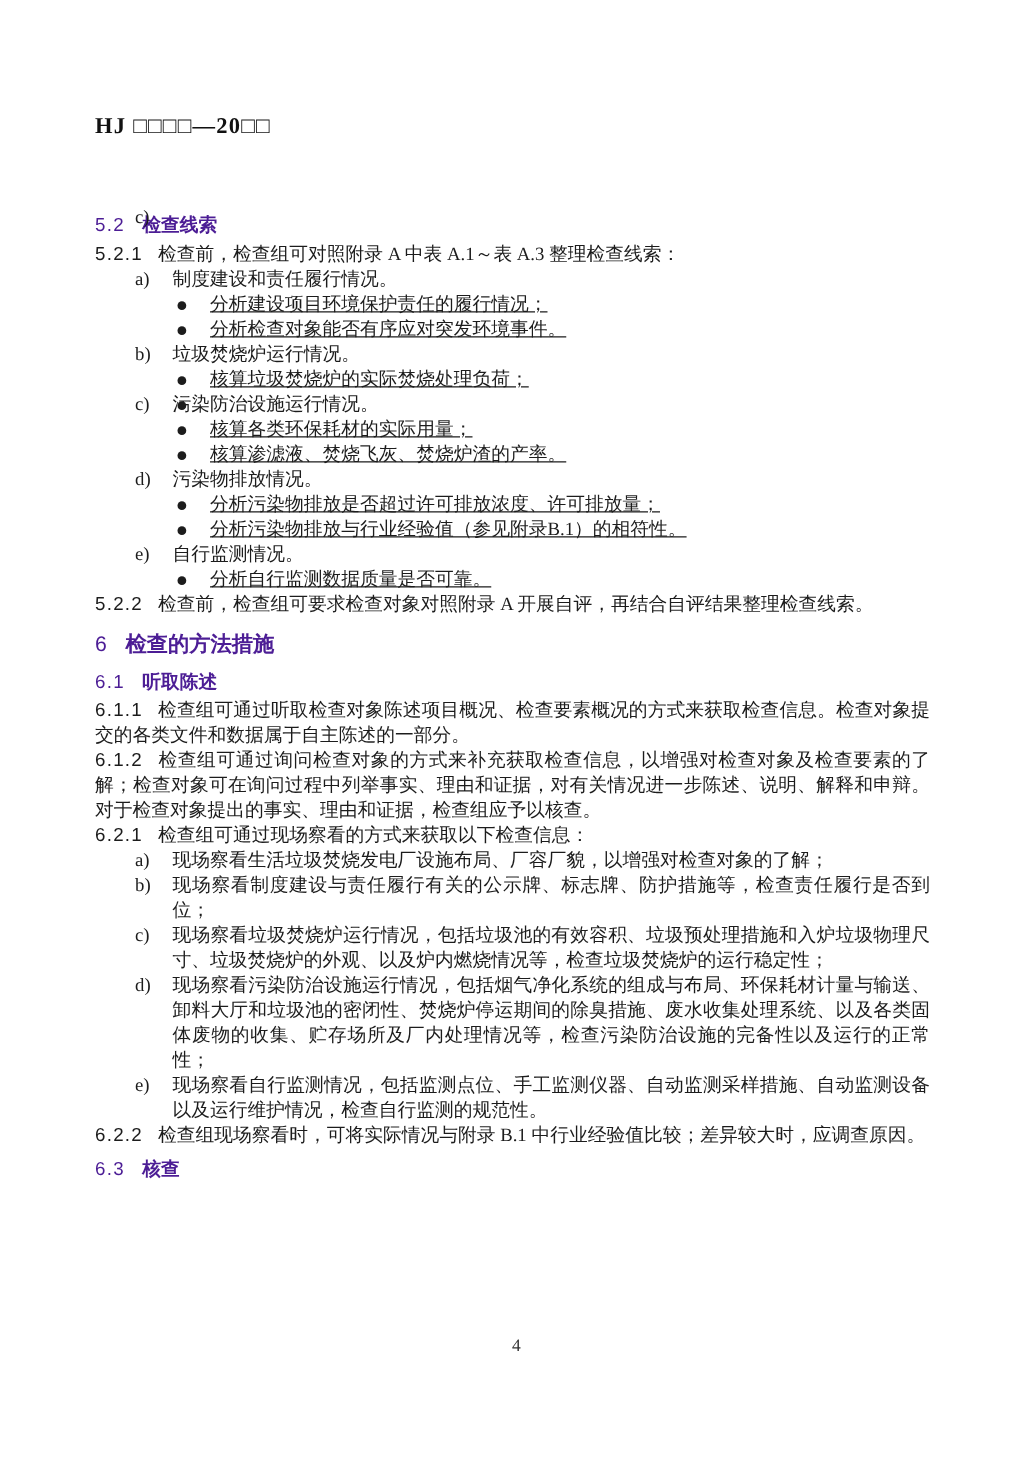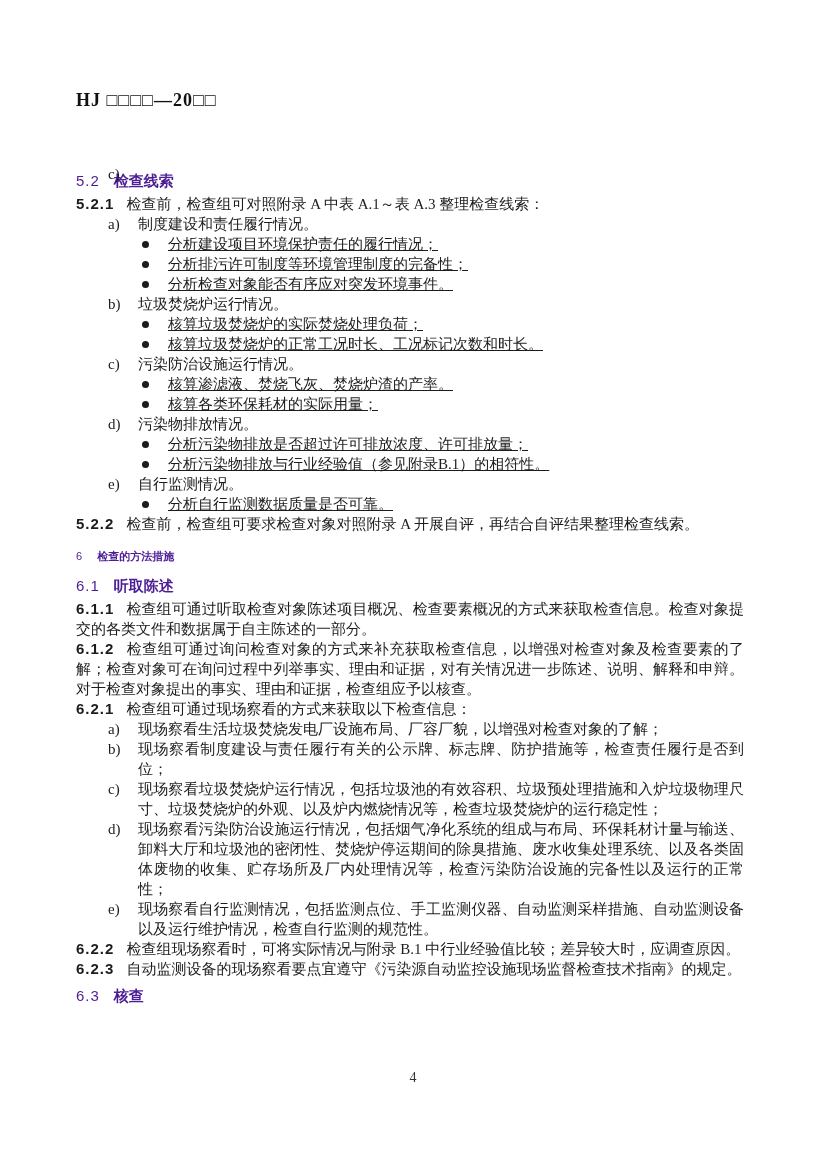--- a/index.html
+++ b/index.html
@@ -37,32 +37,31 @@
     font-weight: bold;
     color: #4c1d95;
     white-space: nowrap;
   }
   .heading .num {
     font-weight: normal;
     font-family: "Liberation Sans", "DejaVu Sans", sans-serif;
     margin-right: 14px;
     letter-spacing: 1px;
   }
-  .h1 { margin: 12px 0 10px 0; font-size: 11px; }
+  .h1 { margin: 12px 0 10px 0; font-size: 17px; }
   .h2 { margin: 7px 0 3px 0; font-size: 15px; }
   p.clause {
     margin: 0;
     text-align: justify;
   }
   .cnum {
     font-family: "Liberation Sans", "DejaVu Sans", sans-serif;
     margin-right: 12px;
     letter-spacing: 1px;
     white-space: nowrap;
-    font-weight: bold;
   }
   .letter {
     position: relative;
     margin: 0;
     padding-left: 62px;
     text-align: justify;
   }
   .letter .marker {
     position: absolute;
     left: 32px; top: 0;
@@ -95,42 +94,40 @@
 <body>
 
 <div class="page">
   <div class="doc-header">HJ □□□□—20□□</div>
   <div class="content">
       <div class="letter"><span class="marker">c)</span></div>
       <div class="heading h2"><span class="num">5.2</span><span class="title">检查线索</span></div>
       <p class="clause"><span class="cnum">5.2.1</span><span class="ctext">检查前，检查组可对照附录 A 中表 A.1～表 A.3 整理检查线索：</span></p>
       <div class="letter"><span class="marker">a)</span><span class="ltext">制度建设和责任履行情况。</span></div>
       <div class="bullet"><span class="dot"></span><span class="btext">分析建设项目环境保护责任的履行情况；</span></div>
-      <div class="bullet"><span class="dot"></span><span class="btext">分析排污许可制度等环境管理制度的完备性；</span></div>
       <div class="bullet"><span class="dot"></span><span class="btext">分析检查对象能否有序应对突发环境事件。</span></div>
       <div class="letter"><span class="marker">b)</span><span class="ltext">垃圾焚烧炉运行情况。</span></div>
       <div class="bullet"><span class="dot"></span><span class="btext">核算垃圾焚烧炉的实际焚烧处理负荷；</span></div>
-      <div class="bullet"><span class="dot"></span><span class="btext">核算垃圾焚烧炉的正常工况时长、工况标记次数和时长。</span></div>
+      <div class="bullet"><span class="dot"></span></div>
       <div class="letter"><span class="marker">c)</span><span class="ltext">污染防治设施运行情况。</span></div>
+      <div class="bullet"><span class="dot"></span><span class="btext">核算各类环保耗材的实际用量；</span></div>
       <div class="bullet"><span class="dot"></span><span class="btext">核算渗滤液、焚烧飞灰、焚烧炉渣的产率。</span></div>
-      <div class="bullet"><span class="dot"></span><span class="btext">核算各类环保耗材的实际用量；</span></div>
       <div class="letter"><span class="marker">d)</span><span class="ltext">污染物排放情况。</span></div>
       <div class="bullet"><span class="dot"></span><span class="btext">分析污染物排放是否超过许可排放浓度、许可排放量；</span></div>
       <div class="bullet"><span class="dot"></span><span class="btext">分析污染物排放与行业经验值（参见附录B.1）的相符性。</span></div>
       <div class="letter"><span class="marker">e)</span><span class="ltext">自行监测情况。</span></div>
       <div class="bullet"><span class="dot"></span><span class="btext">分析自行监测数据质量是否可靠。</span></div>
       <p class="clause"><span class="cnum">5.2.2</span><span class="ctext">检查前，检查组可要求检查对象对照附录 A 开展自评，再结合自评结果整理检查线索。</span></p>
       <div class="heading h1"><span class="num">6</span><span class="title">检查的方法措施</span></div>
       <div class="heading h2"><span class="num">6.1</span><span class="title">听取陈述</span></div>
       <p class="clause"><span class="cnum">6.1.1</span><span class="ctext">检查组可通过听取检查对象陈述项目概况、检查要素概况的方式来获取检查信息。检查对象提交的各类文件和数据属于自主陈述的一部分。</span></p>
       <p class="clause"><span class="cnum">6.1.2</span><span class="ctext">检查组可通过询问检查对象的方式来补充获取检查信息，以增强对检查对象及检查要素的了解；检查对象可在询问过程中列举事实、理由和证据，对有关情况进一步陈述、说明、解释和申辩。对于检查对象提出的事实、理由和证据，检查组应予以核查。</span></p>
       <p class="clause"><span class="cnum">6.2.1</span><span class="ctext">检查组可通过现场察看的方式来获取以下检查信息：</span></p>
       <div class="letter"><span class="marker">a)</span><span class="ltext">现场察看生活垃圾焚烧发电厂设施布局、厂容厂貌，以增强对检查对象的了解；</span></div>
       <div class="letter"><span class="marker">b)</span><span class="ltext">现场察看制度建设与责任履行有关的公示牌、标志牌、防护措施等，检查责任履行是否到位；</span></div>
       <div class="letter"><span class="marker">c)</span><span class="ltext">现场察看垃圾焚烧炉运行情况，包括垃圾池的有效容积、垃圾预处理措施和入炉垃圾物理尺寸、垃圾焚烧炉的外观、以及炉内燃烧情况等，检查垃圾焚烧炉的运行稳定性；</span></div>
       <div class="letter"><span class="marker">d)</span><span class="ltext">现场察看污染防治设施运行情况，包括烟气净化系统的组成与布局、环保耗材计量与输送、卸料大厅和垃圾池的密闭性、焚烧炉停运期间的除臭措施、废水收集处理系统、以及各类固体废物的收集、贮存场所及厂内处理情况等，检查污染防治设施的完备性以及运行的正常性；</span></div>
       <div class="letter"><span class="marker">e)</span><span class="ltext">现场察看自行监测情况，包括监测点位、手工监测仪器、自动监测采样措施、自动监测设备以及运行维护情况，检查自行监测的规范性。</span></div>
       <p class="clause"><span class="cnum">6.2.2</span><span class="ctext">检查组现场察看时，可将实际情况与附录 B.1 中行业经验值比较；差异较大时，应调查原因。</span></p>
-      <p class="clause"><span class="cnum">6.2.3</span><span class="ctext">自动监测设备的现场察看要点宜遵守《污染源自动监控设施现场监督检查技术指南》的规定。</span></p>
       <div class="heading h2"><span class="num">6.3</span><span class="title">核查</span></div>
     </div>
   <div class="page-number">4</div>
 </div>
 
 </body></html>

